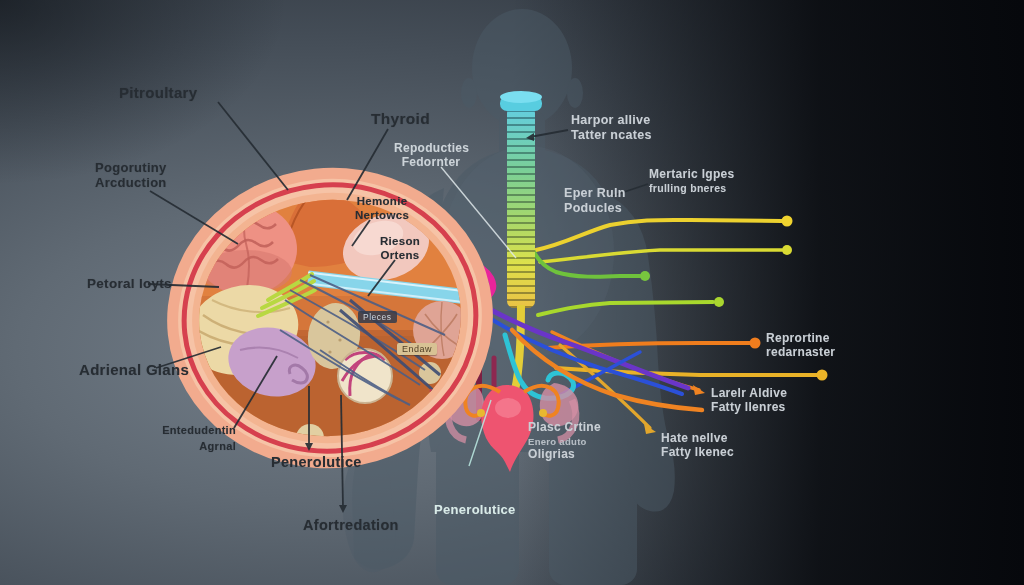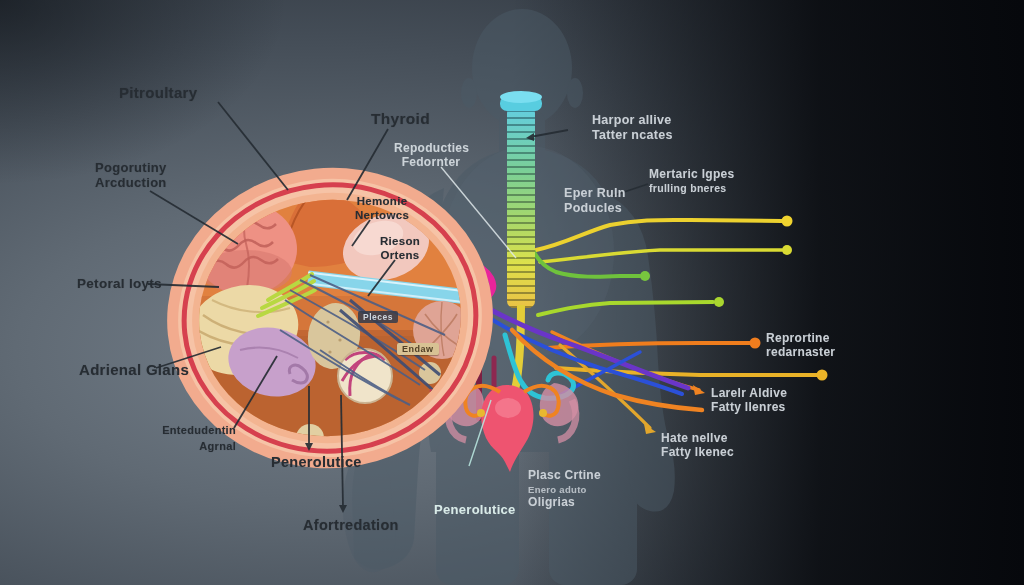--- a/index.html
+++ b/index.html
@@ -10,21 +10,21 @@
       radial-gradient(40% 45% at 0% 0%, rgba(12,16,21,.6), rgba(12,16,21,0) 70%),
       linear-gradient(90deg, rgba(8,10,14,0) 50%, rgba(8,10,14,.88) 80%, #06080c 100%),
       radial-gradient(95% 85% at 30% 60%, #737e89 0%, #606a74 30%, #454e58 62%, #272d35 100%);
   }
   svg.art{position:absolute;left:0;top:0;}
   .lbl{position:absolute;white-space:nowrap;}
   .lbl span{display:block;}
   .dark{color:#272d33;font-weight:bold;letter-spacing:.3px;text-shadow:0 0 1px rgba(20,25,30,.25);}
   .light{color:#c9cfd5;font-weight:bold;letter-spacing:.3px;text-shadow:0 0 1px rgba(220,230,240,.2);}
   .teal{color:#d9ebe8;}
-  .tag{position:absolute;font-size:9px;font-weight:bold;letter-spacing:.5px;padding:1px 5px;border-radius:2px;}
+  .tag{position:absolute;font-size:9px;font-weight:normal;letter-spacing:.5px;padding:1px 5px;border-radius:2px;}
   .tag-dark{background:rgba(52,60,76,.85);color:#cfd6de;}
   .tag-beige{background:#d8c294;color:#514027;box-shadow:0 1px 1px rgba(60,40,20,.4);}
 </style>
 </head>
 <body>
 
 <div class="scene">
 
   <svg class="art" width="1024" height="585" viewBox="0 0 1024 585">
     <defs>
@@ -213,21 +213,21 @@
     </g>
   </svg>
 
   <div class="lbl dark" style="left:119px;top:84px;font-size:15px;">
     <span>Pitroultary</span>
   </div>
   <div class="lbl dark" style="left:95px;top:160px;font-size:13px;line-height:15px;">
     <span>Pogorutiny</span>
     <span>Arcduction</span>
   </div>
-  <div class="lbl dark" style="left:77px;top:276px;font-size:13.5px;">
+  <div class="lbl dark" style="left:87px;top:276px;font-size:13.5px;">
     <span>Petoral loyts</span>
   </div>
   <div class="lbl dark" style="left:79px;top:361px;font-size:15px;">
     <span>Adrienal Glans</span>
   </div>
   <div class="lbl dark" style="left:150px;top:422px;width:86px;text-align:right;font-size:11px;line-height:16px;">
     <span>Entedudentin</span>
     <span>Agrnal</span>
   </div>
   <div class="lbl dark" style="left:271px;top:454px;font-size:14.5px;">
@@ -245,21 +245,21 @@
   </div>
   <div class="lbl dark" style="left:378px;top:235px;width:44px;text-align:center;font-size:11.5px;line-height:13.5px;">
     <span>Rieson</span>
     <span>Ortens</span>
   </div>
 
   <div class="lbl light" style="left:394px;top:141px;width:74px;text-align:center;font-size:12px;line-height:14px;color:#ccd3d8;">
     <span>Repoducties</span>
     <span>Fedornter</span>
   </div>
-  <div class="lbl light" style="left:571px;top:113px;font-size:12.5px;line-height:14.5px;margin-left:21px;">
+  <div class="lbl light" style="left:571px;top:113px;font-size:12.5px;line-height:14.5px;">
     <span>Harpor allive</span>
     <span>Tatter ncates</span>
   </div>
   <div class="lbl light" style="left:564px;top:186px;font-size:12.5px;line-height:14.5px;">
     <span>Eper Ruln</span>
     <span>Poducles</span>
   </div>
   <div class="lbl light" style="left:649px;top:168px;font-size:12px;line-height:13.5px;">
     <span>Mertaric lgpes</span>
     <span style="font-size:10.5px;">frulling bneres</span>
@@ -269,21 +269,21 @@
     <span>redarnaster</span>
   </div>
   <div class="lbl light" style="left:711px;top:386px;font-size:12px;line-height:14px;">
     <span>Larelr Aldive</span>
     <span>Fatty llenres</span>
   </div>
   <div class="lbl light" style="left:661px;top:431px;font-size:12px;line-height:14px;">
     <span>Hate nellve</span>
     <span>Fatty lkenec</span>
   </div>
-  <div class="lbl light" style="left:528px;top:421px;font-size:12px;line-height:13.5px;margin-top:48px;">
+  <div class="lbl light" style="left:528px;top:421px;font-size:12px;line-height:13.5px;">
     <span>Plasc Crtine</span>
     <span style="font-size:9.5px;opacity:.85;">Enero aduto</span>
     <span>Oligrias</span>
   </div>
   <div class="lbl light teal" style="left:434px;top:470px;font-size:13px;margin-top:32px;">
     <span>Penerolutice</span>
   </div>
 
   <div class="tag tag-dark" style="left:358px;top:311px;font-size:8.5px;">
     <span>Pleces</span>

